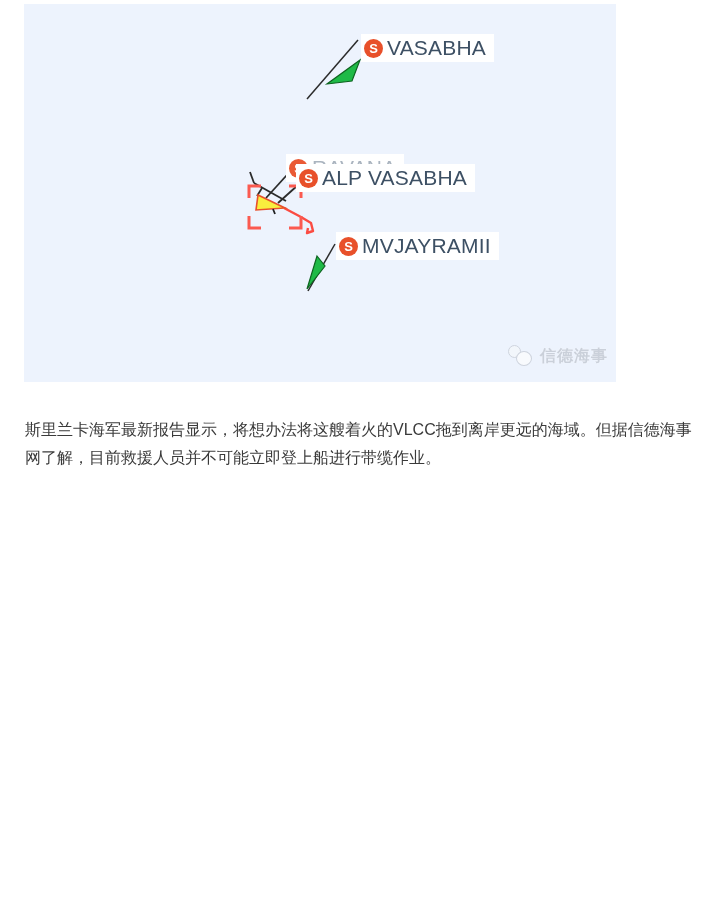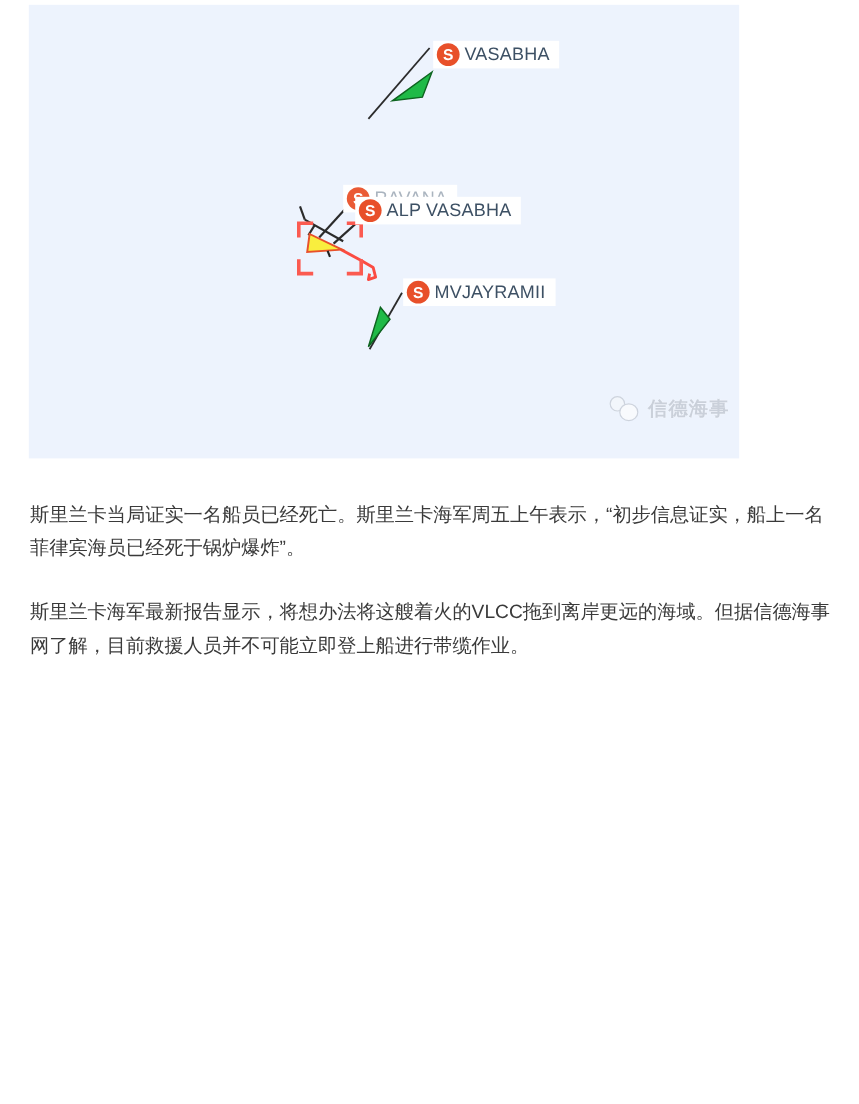--- a/index.html
+++ b/index.html
@@ -7,29 +7,29 @@
   .page{position:relative;width:716px;height:920px;overflow:hidden;background:#ffffff;}
 
   
   .map-figure{position:absolute;left:24px;top:4px;width:592px;height:378px;background:#edf3fd;overflow:hidden;}
   .map-svg{position:absolute;left:0;top:0;z-index:0;}
 
   .ship-label{position:absolute;display:inline-flex;align-items:center;gap:4px;background:#ffffff;
               padding:2px 8px 2px 3px;white-space:nowrap;}
   .s-marker{width:19px;height:19px;min-width:19px;border-radius:50%;background:#e8502a;color:#ffffff;
             font-size:13px;font-weight:bold;display:inline-flex;align-items:center;justify-content:center;line-height:1;}
-  .label-text{font-size:15px;color:#3d5064;letter-spacing:0.2px;}
+  .label-text{font-size:21px;color:#3d5064;letter-spacing:0.2px;}
   .lbl-vasabha{left:337px;top:30px;z-index:3;}
   .lbl-ravana{left:262px;top:150px;z-index:1;}
   .lbl-ravana .label-text{color:#aab4bf;}
   .lbl-ravana .s-marker{background:#ea5a35;}
   .lbl-alp{left:272px;top:160px;z-index:2;}
   .lbl-mvjay{left:312px;top:228px;z-index:2;}
 
-  .watermark{position:absolute;left:484px;top:325px;display:flex;align-items:center;gap:6px;z-index:4;opacity:0.8;}
+  .watermark{position:absolute;left:484px;top:340px;display:flex;align-items:center;gap:6px;z-index:4;opacity:0.8;}
   .wm-logo{position:relative;width:26px;height:24px;}
   .wm-logo .c1{position:absolute;left:0;top:1px;width:11px;height:11px;border:1.5px solid #c6ccd6;border-radius:50%;background:#f4f7fb;}
   .wm-logo .c2{position:absolute;left:8px;top:7px;width:14px;height:13px;border:1.5px solid #c6ccd6;border-radius:50%;background:#fbfcfe;}
   .wm-text{font-size:16px;font-weight:bold;color:#c2c8d2;letter-spacing:1px;text-shadow:0 0 1px #ffffff;}
 
   
   .article{position:absolute;left:25px;top:416px;width:670px;font-size:16px;line-height:28px;color:#3a3a3a;}
   .article p{margin:0 0 25px 0;word-break:break-word;}
 </style>
 </head>
@@ -93,16 +93,15 @@
     <div class="watermark">
       <span class="wm-logo">
         <span class="c1"></span>
           <span class="c2"></span>
       </span>
       <span class="wm-text">信德海事</span>
     </div>
   </div>
 
   <div class="article">
-    <p>斯里兰卡当局证实一名船员已经死亡。斯里兰卡海军周五上午表示，“初步信息证实，船上一名菲律宾海员已经死于锅炉爆炸”。</p>
     <p>斯里兰卡海军最新报告显示，将想办法将这艘着火的VLCC拖到离岸更远的海域。但据信德海事网了解，目前救援人员并不可能立即登上船进行带缆作业。</p>
   </div>
 </div>
 
 </body></html>

